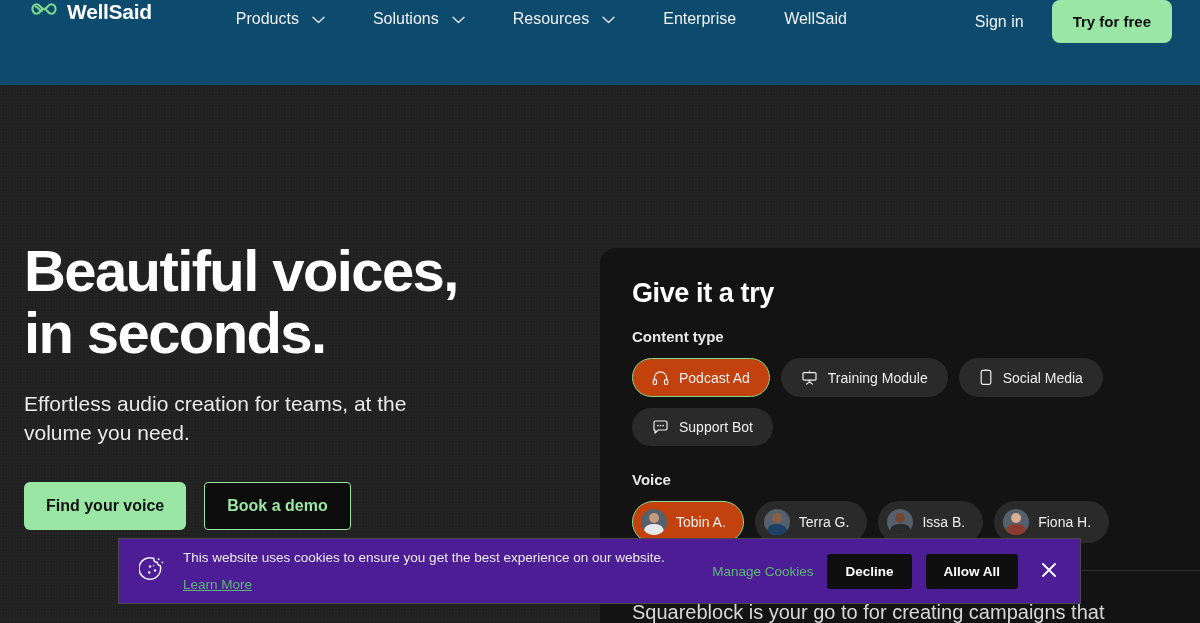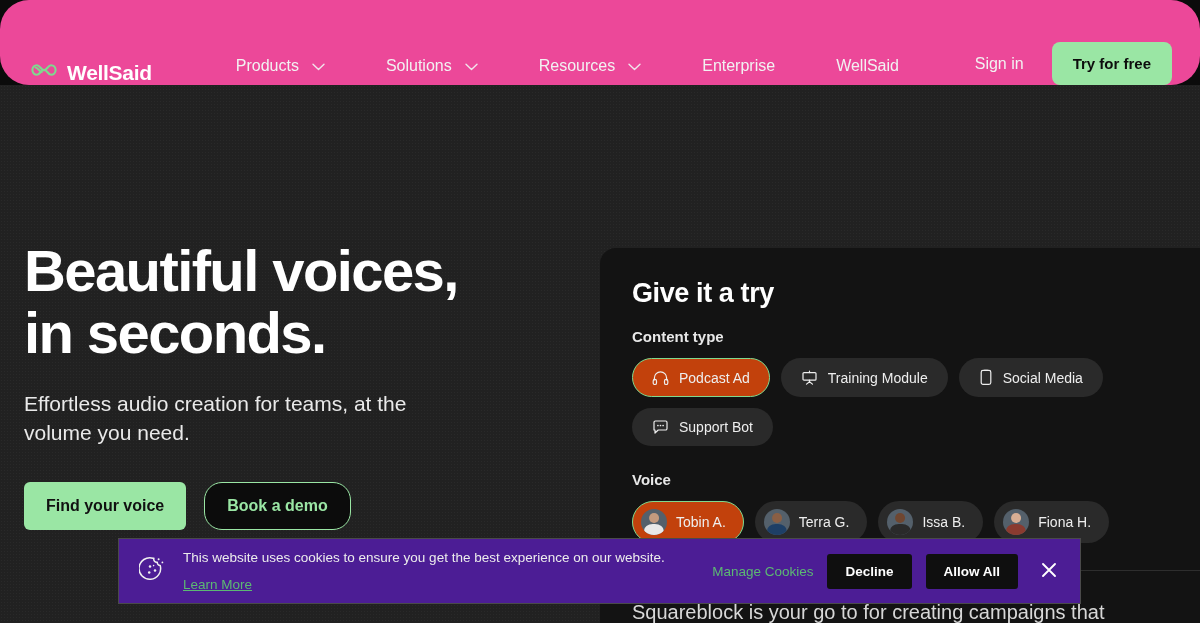--- a/index.html
+++ b/index.html
@@ -16,25 +16,24 @@
     color: #ffffff;
     position: relative;
   }
 
   
   .header {
     position: absolute;
     top: 0; left: 0;
     width: 1200px;
     height: 85px;
-    background: #ec4899;
-    display: flex;
-    align-items: flex-end;
+    background: #0c4a6e;
+    display: flex;
+    align-items: flex-start;
     z-index: 20;
-    border-radius: 29px;
   }
 
   .logo {
     display: flex;
     align-items: center;
     gap: 9px;
     margin-left: 28px;
     cursor: pointer;
   }
   .logo-mark { display: block; }
@@ -42,21 +41,21 @@
     font-size: 21px;
     font-weight: bold;
     letter-spacing: -0.3px;
     color: #ffffff;
   }
 
   .nav {
     display: flex;
     align-items: center;
     margin-left: 60px;
-    gap: 13px;
+    gap: 0;
   }
   .nav-item {
     display: flex;
     align-items: center;
     gap: 13px;
     padding: 10px 24px;
     font-size: 16px;
     color: #f2f2f2;
     cursor: pointer;
     white-space: nowrap;
@@ -139,21 +138,21 @@
     padding: 14px 22px;
     cursor: pointer;
     font-family: inherit;
   }
   .btn-ghost {
     background: #0c0c0c;
     color: #9ae6a4;
     font-size: 16px;
     font-weight: bold;
     border: 1px solid #9ae6a4;
-    border-radius: 18px;
+    border-radius: 4px;
     padding: 14px 22px;
     cursor: pointer;
     font-family: inherit;
   }
 
   
   .try-panel {
     position: absolute;
     left: 600px;
     top: 163px;

